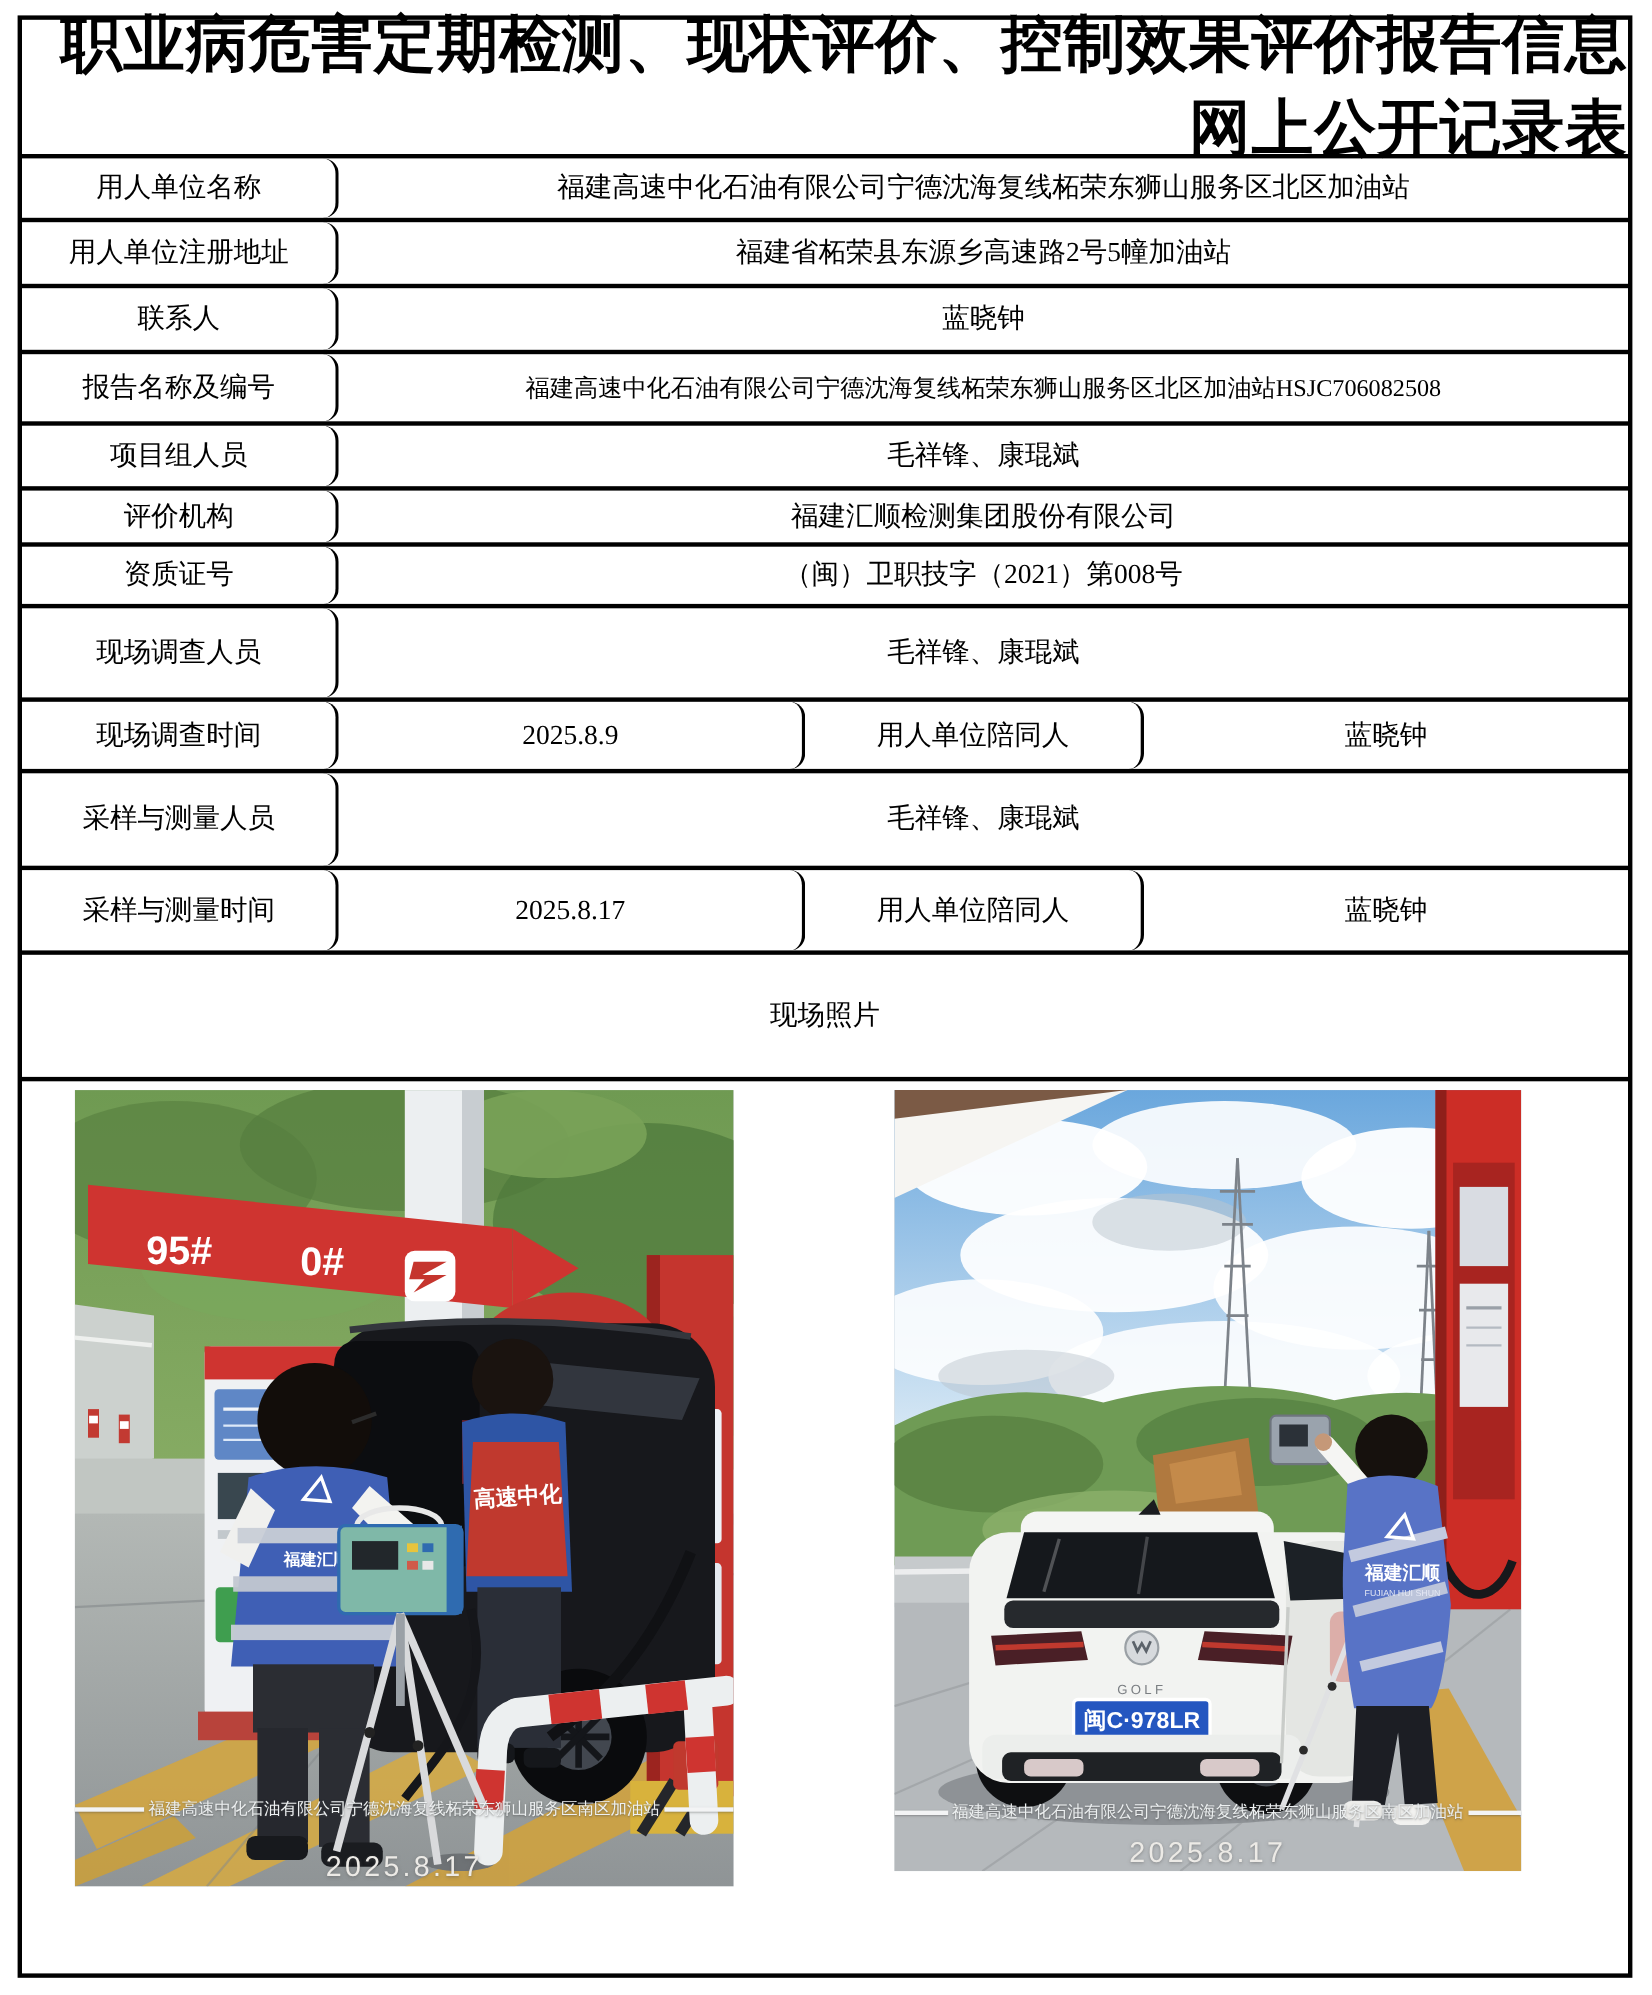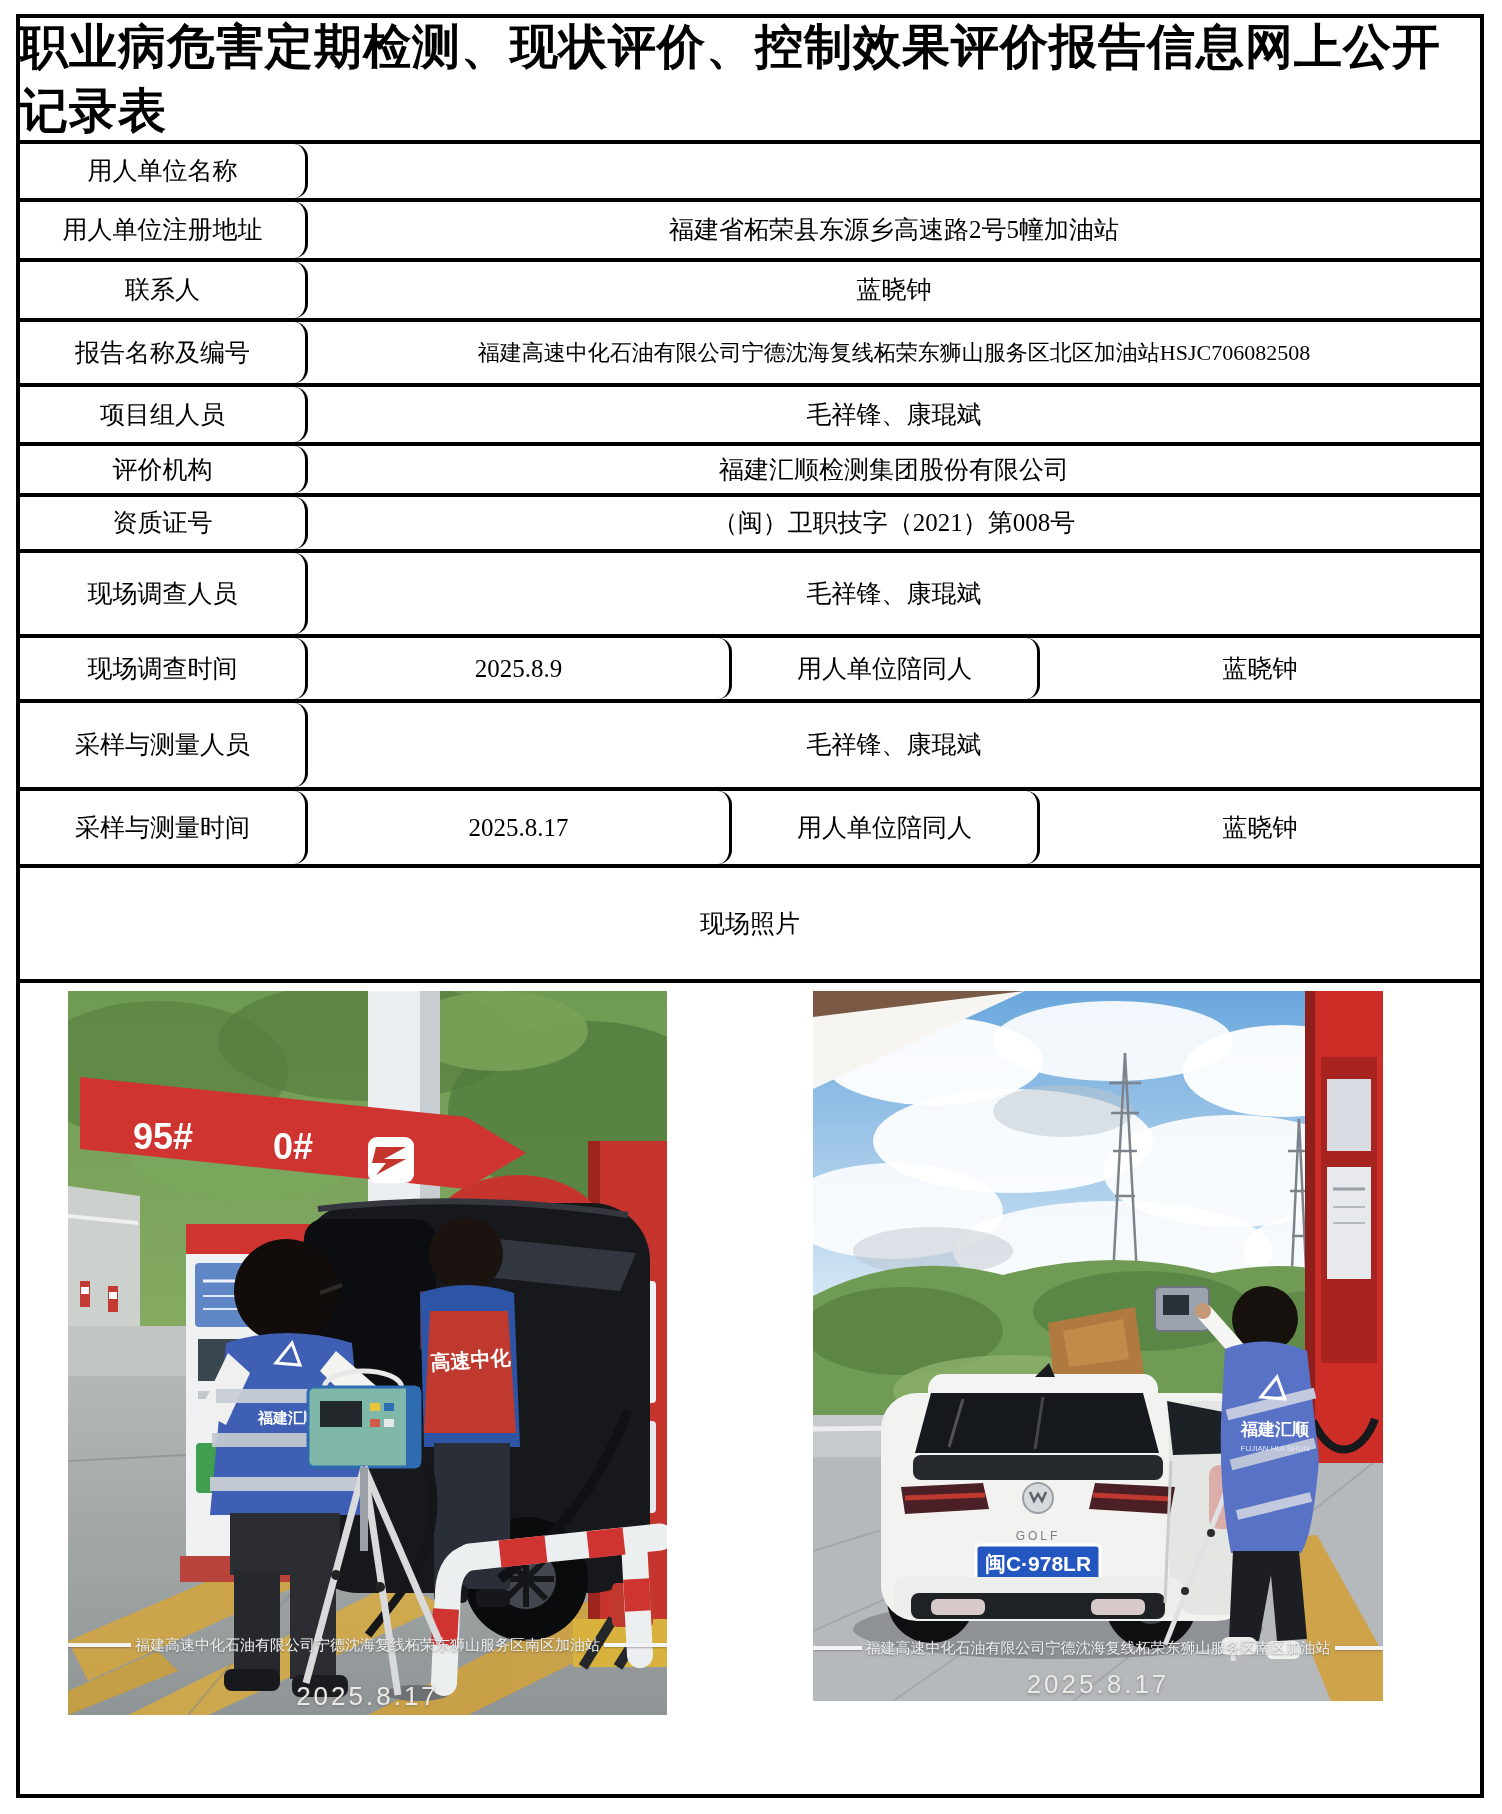--- a/index.html
+++ b/index.html
@@ -12,21 +12,21 @@
   .row.first { border-top:none; }
   .cell { display:flex; align-items:center; justify-content:center; text-align:center;
           font-size:25px; line-height:1.35; padding:2px 8px;border-radius:14px; }
   .lbl  { width:288px; border-right:3px solid #000; flex:0 0 auto; }
   .val  { flex:1 1 auto; }
   .c2   { width:424px; border-right:3px solid #000; flex:0 0 auto; }
   .c3   { width:308px; border-right:3px solid #000; flex:0 0 auto; }
   .c4   { flex:1 1 auto; }
   .title-row { height:122px; display:flex; align-items:center; justify-content:center; }
   .title-row .t { font-family:"Liberation Sans","DejaVu Sans",sans-serif; font-weight:bold;
-                  font-size:48px; letter-spacing:1px; text-align:left; }
+                  font-size:56px; letter-spacing:1px; text-align:right; }
   .h58{height:58px}.h60{height:60px}.h89{height:65px}.h59{height:59px}.h51{height:51px}
   .h56{height:56px}.h85{height:85px}.h88{height:88px}.h95{height:77px}.h115{height:115px}
   .small { font-size:22px; }
   .photos { flex:1 1 auto; position:relative;padding-left:48px; }
   .photo { position:absolute; overflow:hidden; background:#cfd3d6; }
   .photo svg { display:block; }
   .photo-left  { left:48px;  top:8px; width:599px; height:724px; }
   .photo-right { left:793px; top:8px; width:570px; height:710px; }
   .wm { position:absolute; left:0; right:0; display:flex; align-items:center; justify-content:center;
         gap:4px; color:#edf0f1; font:15px/1.2 "Liberation Sans","DejaVu Sans",sans-serif;
@@ -42,20 +42,21 @@
 
 <div class="page">
   <div class="sheet">
 
     <div class="row first title-row">
       <div class="t">职业病危害定期检测、现状评价、控制效果评价报告信息网上公开记录表</div>
     </div>
 
     <div class="row h58">
       <div class="cell lbl">用人单位名称</div>
+      <div class="cell val">福建高速中化石油有限公司宁德沈海复线柘荣东狮山服务区北区加油站</div>
     </div>
 
     <div class="row h60">
       <div class="cell lbl">用人单位注册地址</div>
       <div class="cell val">福建省柘荣县东源乡高速路2号5幢加油站</div>
     </div>
 
     <div class="row h60">
       <div class="cell lbl">联系人</div>
       <div class="cell val">蓝晓钟</div>

